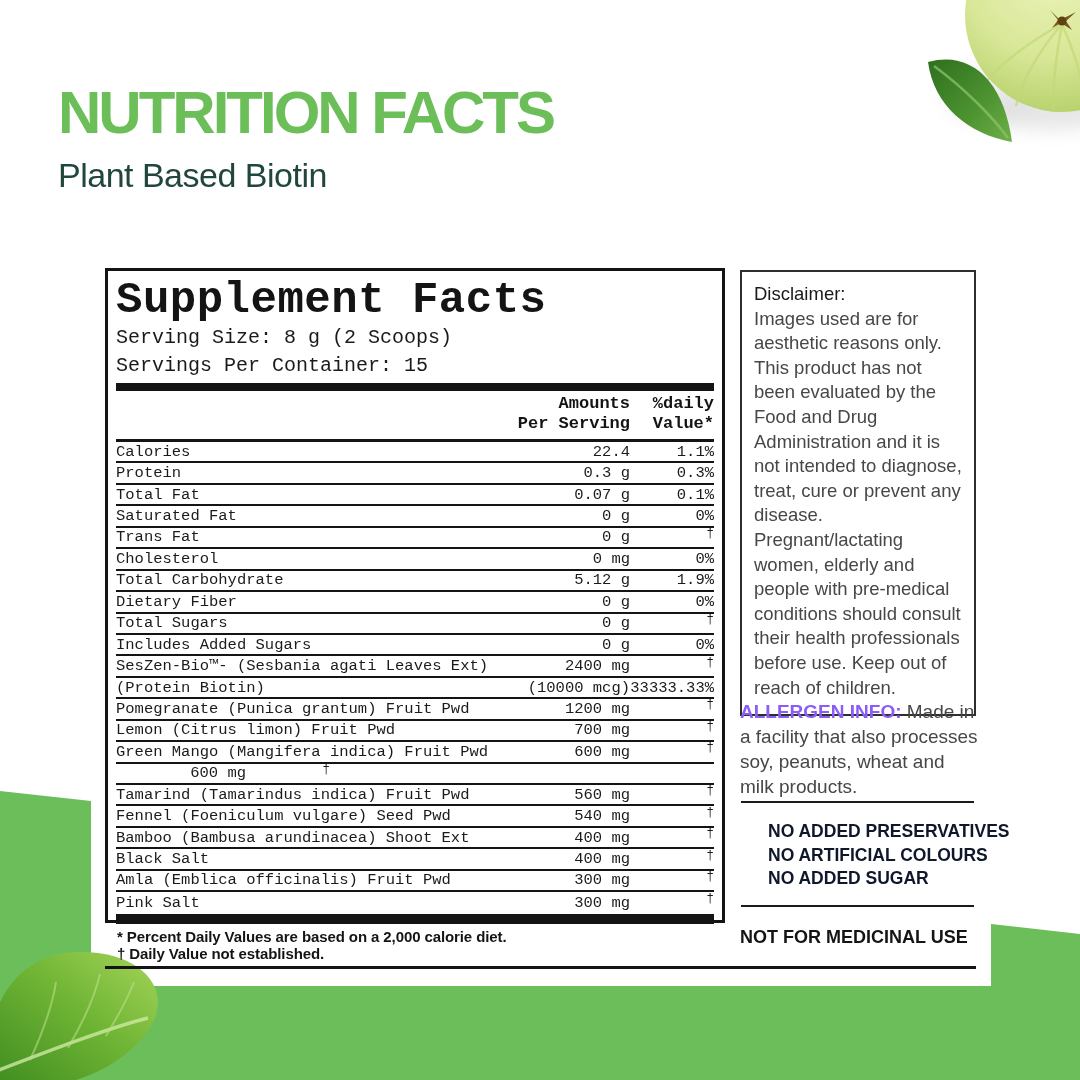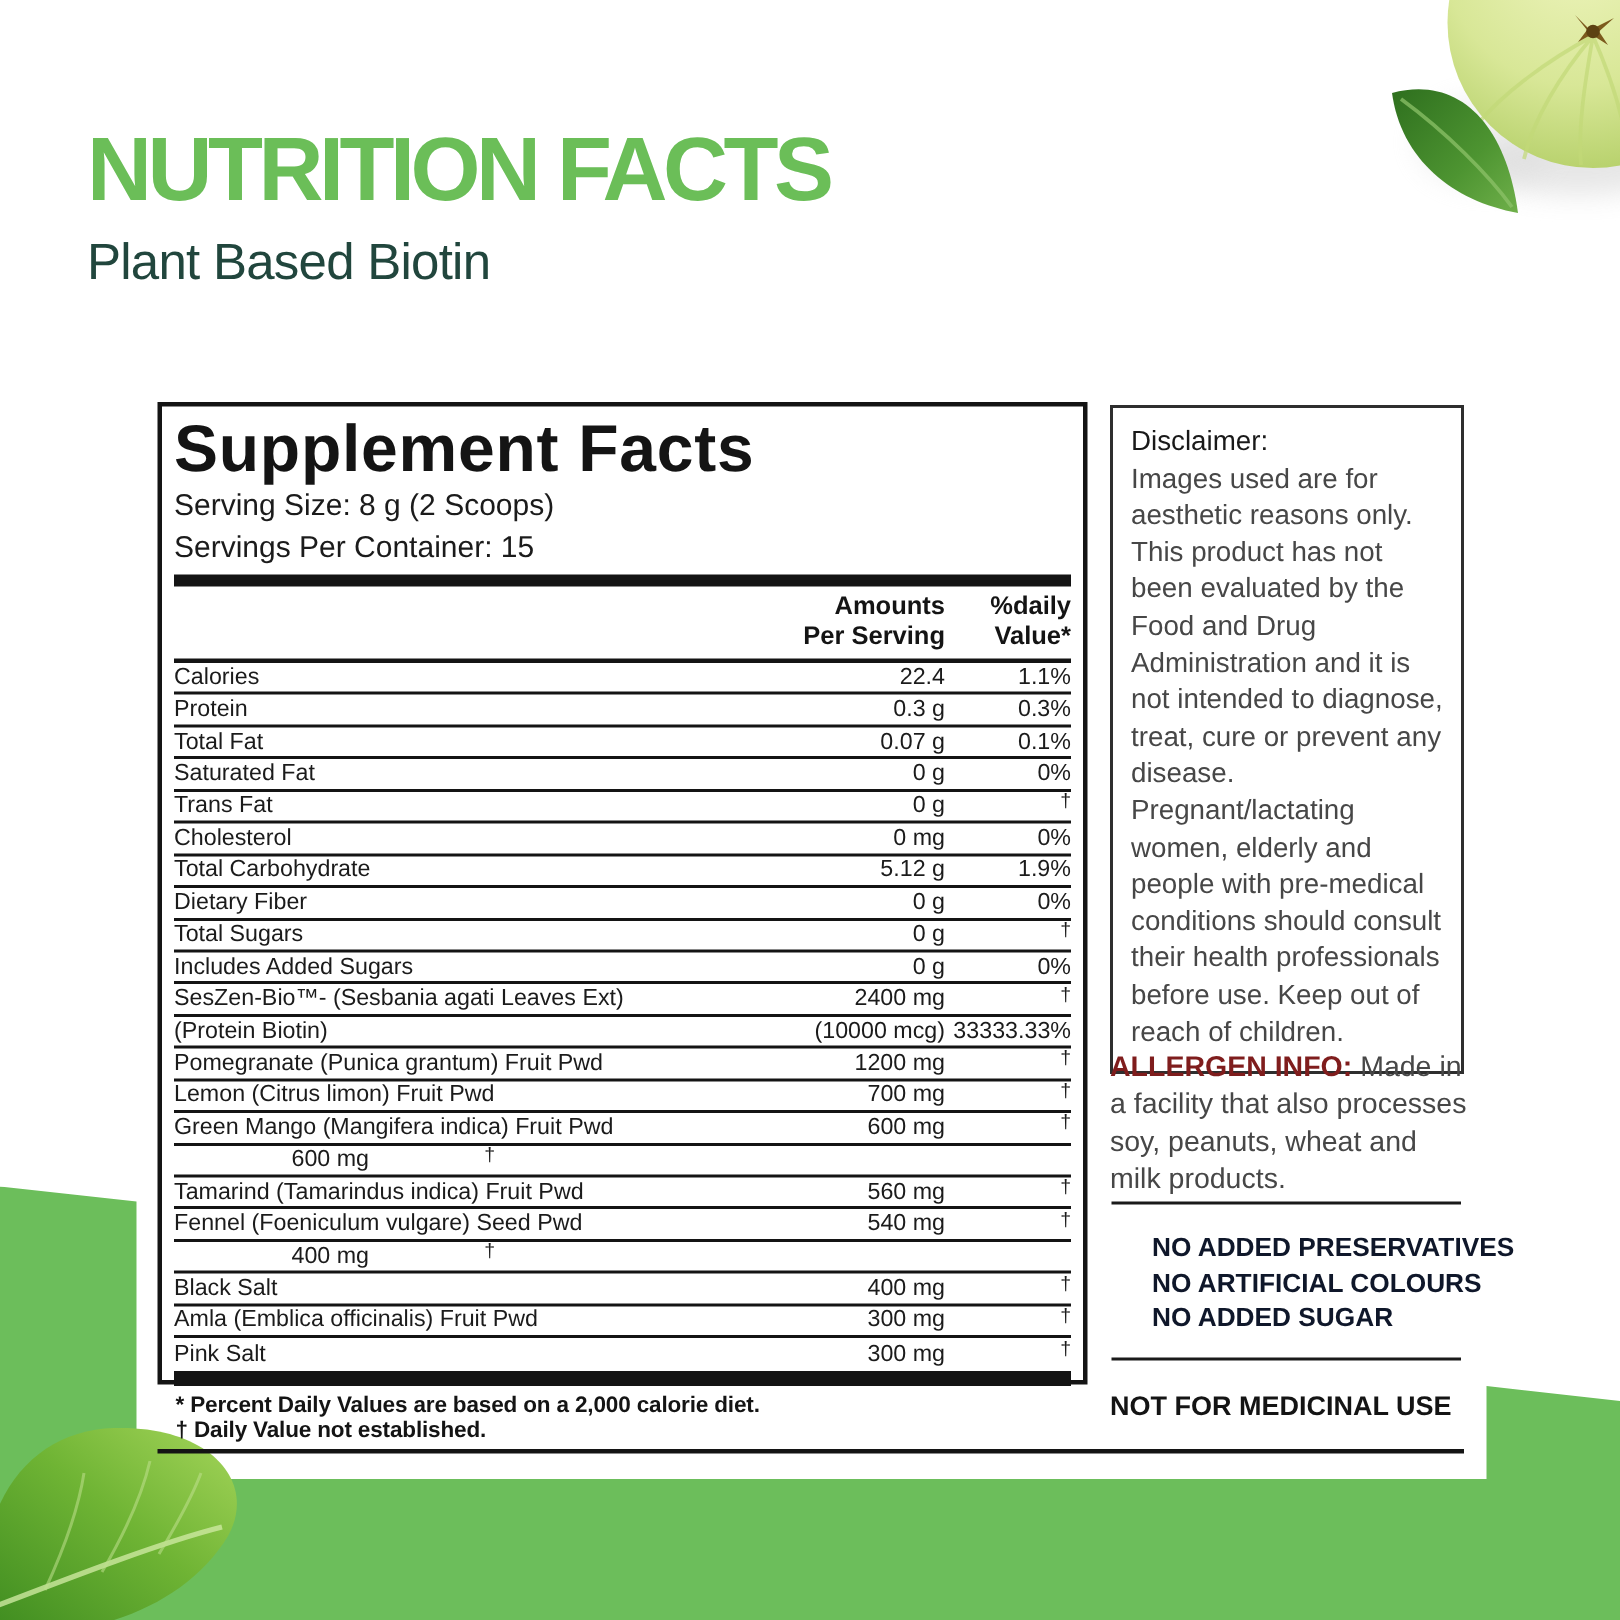--- a/index.html
+++ b/index.html
@@ -15,20 +15,21 @@
   .decor-svg{position:absolute;z-index:2;}
   
   .hdr{position:absolute;left:58px;top:84px;z-index:3;}
   .hdr-title{font-size:60px;font-weight:800;letter-spacing:-3px;line-height:58px;color:#6bbe58;}
   .hdr-sub{margin-top:14px;font-size:34px;font-weight:400;color:#21463d;letter-spacing:-0.5px;}
   
   .sf-box{
     position:absolute;left:105px;top:268px;width:620px;height:655px;z-index:3;
     border:3px solid #141414;background:#ffffff;box-sizing:border-box;
     padding:6px 8px 0 8px;
+    font-family:Liberation Mono, monospace;
   }
   .sf-title{font-size:44px;font-weight:800;letter-spacing:0.5px;line-height:46px;color:#141414;}
   .sf-serving{font-size:20px;line-height:25.5px;color:#1b1b1b;margin-top:2px;}
   .sf-bar-thick{height:8px;background:#141414;margin-top:5px;}
   .sf-bar-med{height:3px;background:#141414;margin-top:2px;}
   .sf-bar-bottom{height:10px;background:#141414;}
   .sf-header{display:flex;align-items:flex-end;margin-top:3px;padding-bottom:3px;}
   .sf-header .spacer{flex:1;}
   .sf-colhead{font-size:17px;font-weight:700;line-height:20px;text-align:right;}
   .col-amount{width:130px;text-align:right;}
@@ -44,21 +45,21 @@
   .footnotes{position:absolute;left:117px;top:928px;z-index:3;font-size:15px;font-weight:600;line-height:17px;color:#141414;letter-spacing:-0.1px;}
   .bottom-rule{position:absolute;left:105px;top:966px;width:871px;height:3px;background:#141414;z-index:3;}
   
   .disc-box{
     position:absolute;left:740px;top:270px;width:236px;z-index:3;box-sizing:border-box;
     border:2px solid #2e2e2e;padding:10px 11px 14px 12px;
     font-size:18.5px;line-height:24.6px;color:#474747;
   }
   .disc-title{font-weight:400;color:#191919;}
   .allergen{position:absolute;left:740px;top:699px;width:240px;z-index:3;font-size:19px;line-height:25px;color:#474747;}
-  .allergen b{color:#7f1d1d;font-weight:700;}
+  .allergen b{color:#8b5cf6;font-weight:700;}
   .rule{position:absolute;left:741px;width:233px;height:2px;background:#1a1a1a;z-index:3;}
   .rule-1{top:801px;}
   .rule-2{top:905px;}
   .claims{position:absolute;left:740px;top:820px;z-index:3;font-size:17.5px;font-weight:700;line-height:23.5px;color:#0f172a;white-space:nowrap;margin-left:28px;}
   .medicinal{position:absolute;left:740px;top:927px;z-index:3;font-size:18px;font-weight:700;color:#141414;white-space:nowrap;}
 </style>
 </head>
 <body>
 
 <div id="stage">
@@ -234,20 +235,21 @@
     <span class="col-dv dagger">†</span>
   </div>
 
   <div class="sf-row">
     <span class="col-name">Fennel (Foeniculum vulgare) Seed Pwd</span>
     <span class="col-amount">540 mg</span>
     <span class="col-dv dagger">†</span>
   </div>
 
   <div class="sf-row">
+    <span class="col-name">Bamboo (Bambusa arundinacea) Shoot Ext</span>
     <span class="col-amount">400 mg</span>
     <span class="col-dv dagger">†</span>
   </div>
 
   <div class="sf-row">
     <span class="col-name">Black Salt</span>
     <span class="col-amount">400 mg</span>
     <span class="col-dv dagger">†</span>
   </div>
 

